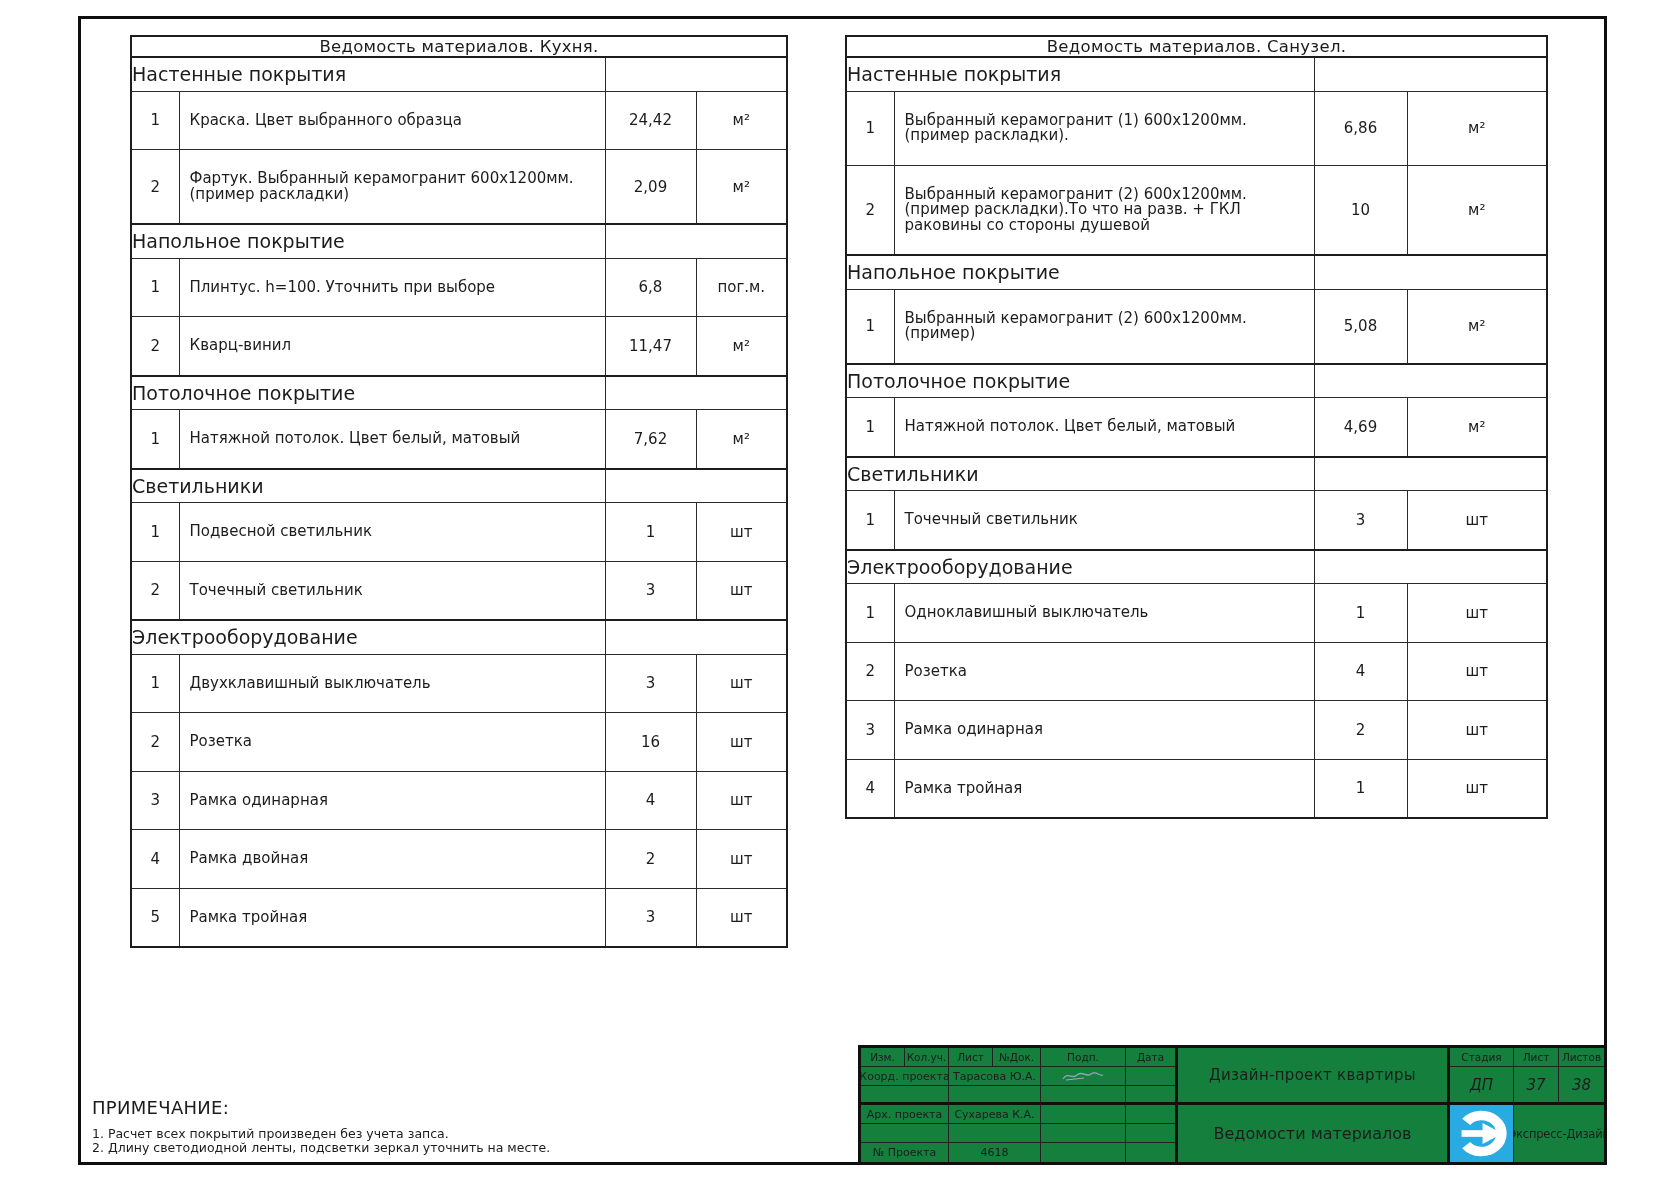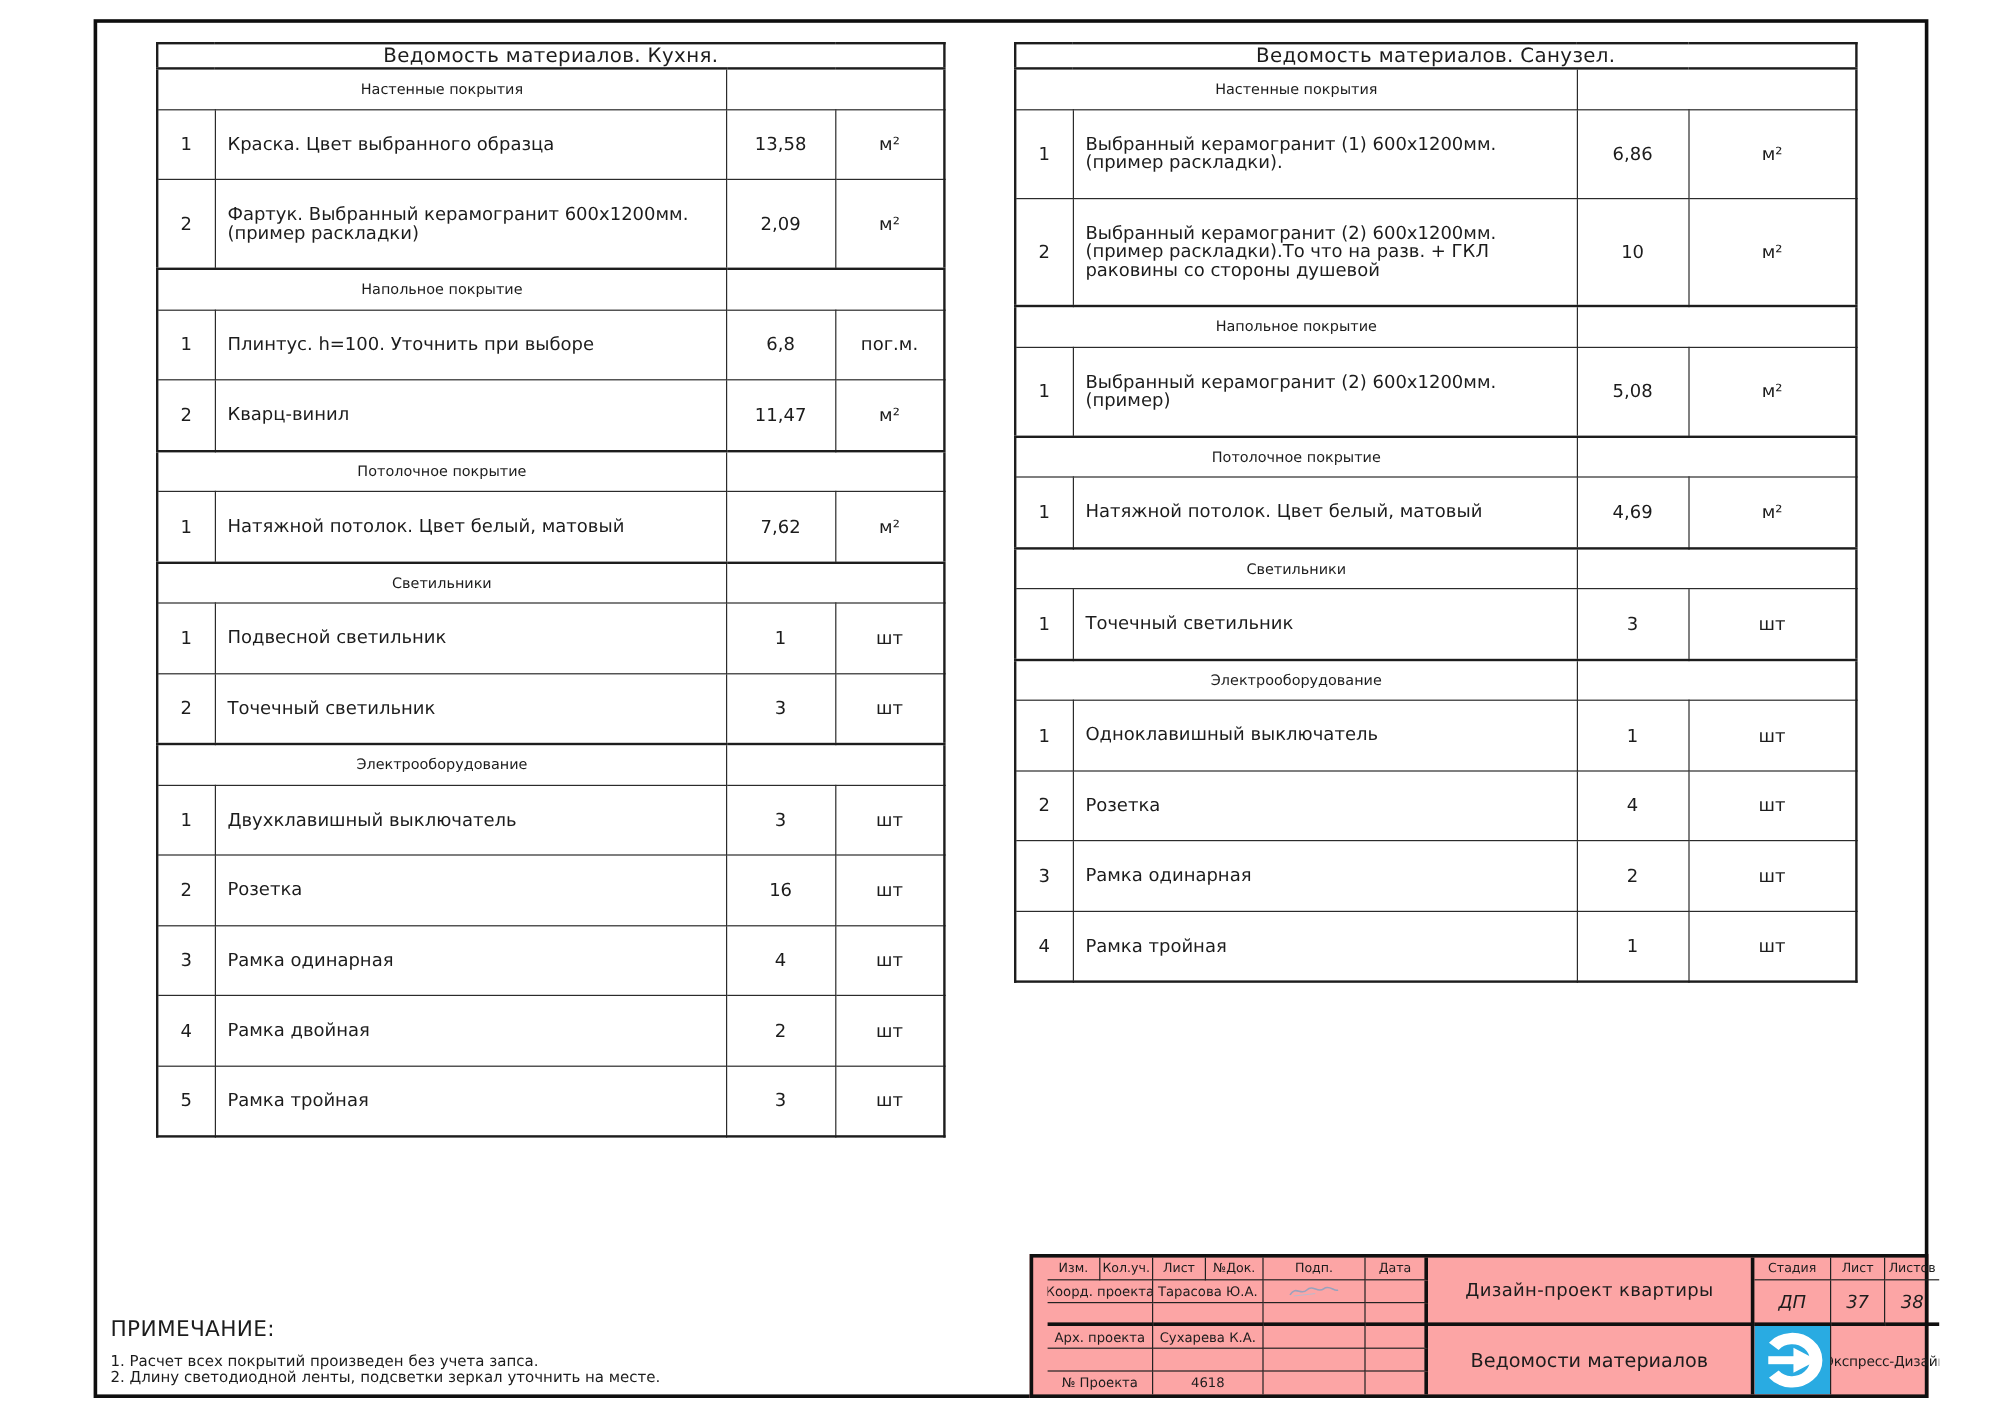--- a/index.html
+++ b/index.html
@@ -6,40 +6,40 @@
   html,body { width:1680px; height:1187px; background:#ffffff; }
   body { position:relative; font-family:"DejaVu Sans","Liberation Sans",sans-serif; color:#1c1c1c; }
 
   .frame { position:absolute; left:78px; top:16px; width:1529px; height:1149px; border:3.5px solid #0e0e0e; }
 
   
   table.mat { position:absolute; border-collapse:collapse; table-layout:fixed; background:#fff; border:2.5px solid #1d1d1d; }
   table.mat td { border:1.5px solid #2b2b2b; font-size:15px; vertical-align:middle; }
   tr.t-title td { text-align:center; height:19px; font-size:16.5px; letter-spacing:.3px; }
   tr.t-sec td { border-top:2.5px solid #1d1d1d; height:34px; }
-  tr.t-sec td.sec-name { text-align:center; font-size:12px; }
+  tr.t-sec td.sec-name { font-size:19px; }
   tr.t-row td { height:35px; }
   td.c-num { text-align:center; font-size:14.5px; }
   td.c-desc { text-align:left; padding:21px 10px; font-size:14.5px; line-height:15.5px; }
   td.c-qty { text-align:center; font-size:14.5px; }
   td.c-unit { text-align:center; font-size:13px; }
   #kitchen-table { left:130px; top:35px; width:656px; }
   #bath-table { left:845px; top:35px; width:701px; }
 
   
   .note { position:absolute; left:92px; top:1097px; }
   .note .nt { font-size:18px; letter-spacing:.3px; }
   .note .nl { font-size:12.5px; line-height:14px; margin-top:0; }
   .note .gap { height:9px; }
 
   
-  .tb { position:absolute; left:858px; top:1045px; width:749px; height:120px; background:#fca5a5;
+  .tb { position:absolute; left:858px; top:1045px; width:749px; height:120px; background:#15803d;
         border:3px solid #101010; display:grid;
         grid-template-columns:44px 44px 44px 48px 85px 52px 272px 64px 45px 45px;
-        grid-template-rows:repeat(6,19px);padding-left:12px; }
+        grid-template-rows:repeat(6,19px); }
   .tb .c { border-right:1.5px solid #222; border-bottom:1.5px solid #222;
            display:flex; align-items:center; justify-content:center;
            font-size:10.5px; overflow:hidden; white-space:nowrap; }
   .tb .lbl { font-size:11px; }
   .tb .no-r { border-right:none; }
   .tb .no-b { border-bottom:none; }
   .tb .thick-r { border-right:3px solid #101010; }
   .tb .thick-b { border-bottom:3px solid #101010; }
   .tb .proj-title { font-size:15px; letter-spacing:.3px; }
   .tb .doc-title { font-size:16px; }
@@ -63,21 +63,21 @@
       <tr class="t-title">
         <td colspan="4">Ведомость материалов. Кухня.</td>
       </tr>
       <tr class="t-sec">
         <td colspan="2" class="sec-name">Настенные покрытия</td>
         <td colspan="2" class="sec-blank"></td>
       </tr>
       <tr class="t-row">
         <td class="c-num">1</td>
         <td class="c-desc">Краска. Цвет выбранного образца</td>
-        <td class="c-qty">13,58</td>
+        <td class="c-qty">24,42</td>
         <td class="c-unit">м²</td>
       </tr>
       <tr class="t-row">
         <td class="c-num">2</td>
         <td class="c-desc">Фартук. Выбранный керамогранит 600х1200мм. (пример раскладки)</td>
         <td class="c-qty">2,09</td>
         <td class="c-unit">м²</td>
       </tr>
       <tr class="t-sec">
         <td colspan="2" class="sec-name">Напольное покрытие</td>

